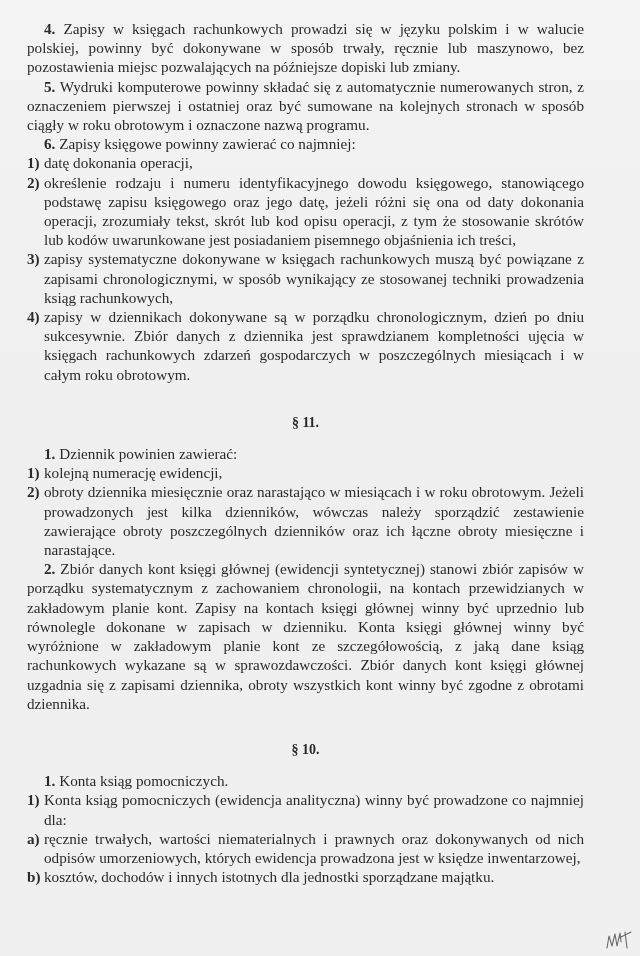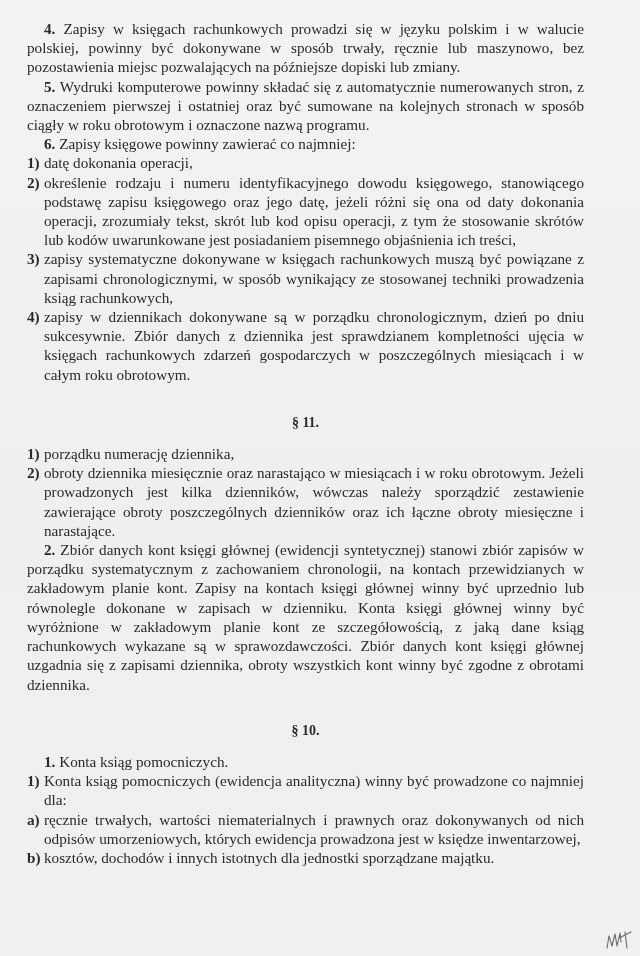--- a/index.html
+++ b/index.html
@@ -46,21 +46,22 @@
     <p class="para"><b>6.</b> <span>Zapisy księgowe powinny zawierać co najmniej:</span></p>
     <p class="item"><span class="num">1)</span><span>datę dokonania operacji,</span></p>
     <p class="item"><span class="num">2)</span><span>określenie rodzaju i numeru identyfikacyjnego dowodu księgowego, stanowiącego podstawę zapisu księgowego oraz jego datę, jeżeli różni się ona od daty dokonania operacji, zrozumiały tekst, skrót lub kod opisu operacji, z tym że stosowanie skrótów lub kodów uwarunkowane jest posiadaniem pisemnego objaśnienia ich treści,</span></p>
     <p class="item"><span class="num">3)</span><span>zapisy systematyczne dokonywane w księgach rachunkowych muszą być powiązane z zapisami chronologicznymi, w sposób wynikający ze stosowanej techniki prowadzenia ksiąg rachunkowych,</span></p>
     <p class="item"><span class="num">4)</span><span>zapisy w dziennikach dokonywane są w porządku chronologicznym, dzień po dniu sukcesywnie. Zbiór danych z dziennika jest sprawdzianem kompletności ujęcia w księgach rachunkowych zdarzeń gospodarczych w poszczególnych miesiącach i w całym roku obrotowym.</span></p>
 
     <div class="gap-before-11"></div>
     <p class="heading">§ 11.</p>
     <div class="gap-after-heading"></div>
 
-    <p class="item"><span class="num">1)</span><span>porządku numerację dziennika,</span></p>
+    <p class="para"><b>1.</b> <span>Dziennik powinien zawierać:</span></p>
+    <p class="item"><span class="num">1)</span><span>kolejną numerację ewidencji,</span></p>
     <p class="item"><span class="num">2)</span><span>obroty dziennika miesięcznie oraz narastająco w miesiącach i w roku obrotowym. Jeżeli prowadzonych jest kilka dzienników, wówczas należy sporządzić zestawienie zawierające obroty poszczególnych dzienników oraz ich łączne obroty miesięczne i narastające.</span></p>
     <p class="para"><b>2.</b> <span>Zbiór danych kont księgi głównej (ewidencji syntetycznej) stanowi zbiór zapisów w porządku systematycznym z zachowaniem chronologii, na kontach przewidzianych w zakładowym planie kont. Zapisy na kontach księgi głównej winny być uprzednio lub równolegle dokonane w zapisach w dzienniku. Konta księgi głównej winny być wyróżnione w zakładowym planie kont ze szczegółowością, z jaką dane ksiąg rachunkowych wykazane są w sprawozdawczości. Zbiór danych kont księgi głównej uzgadnia się z zapisami dziennika, obroty wszystkich kont winny być zgodne z obrotami dziennika.</span></p>
 
     <div class="gap-before-12"></div>
     <p class="heading">§ 10.</p>
     <div class="gap-after-heading"></div>
 
     <p class="para"><b>1.</b> <span>Konta ksiąg pomocniczych.</span></p>
     <p class="item"><span class="num">1)</span><span>Konta ksiąg pomocniczych (ewidencja analityczna) winny być prowadzone co najmniej dla:</span></p>
     <p class="item"><span class="num">a)</span><span>ręcznie trwałych, wartości niematerialnych i prawnych oraz dokonywanych od nich odpisów umorzeniowych, których ewidencja prowadzona jest w księdze inwentarzowej,</span></p>

